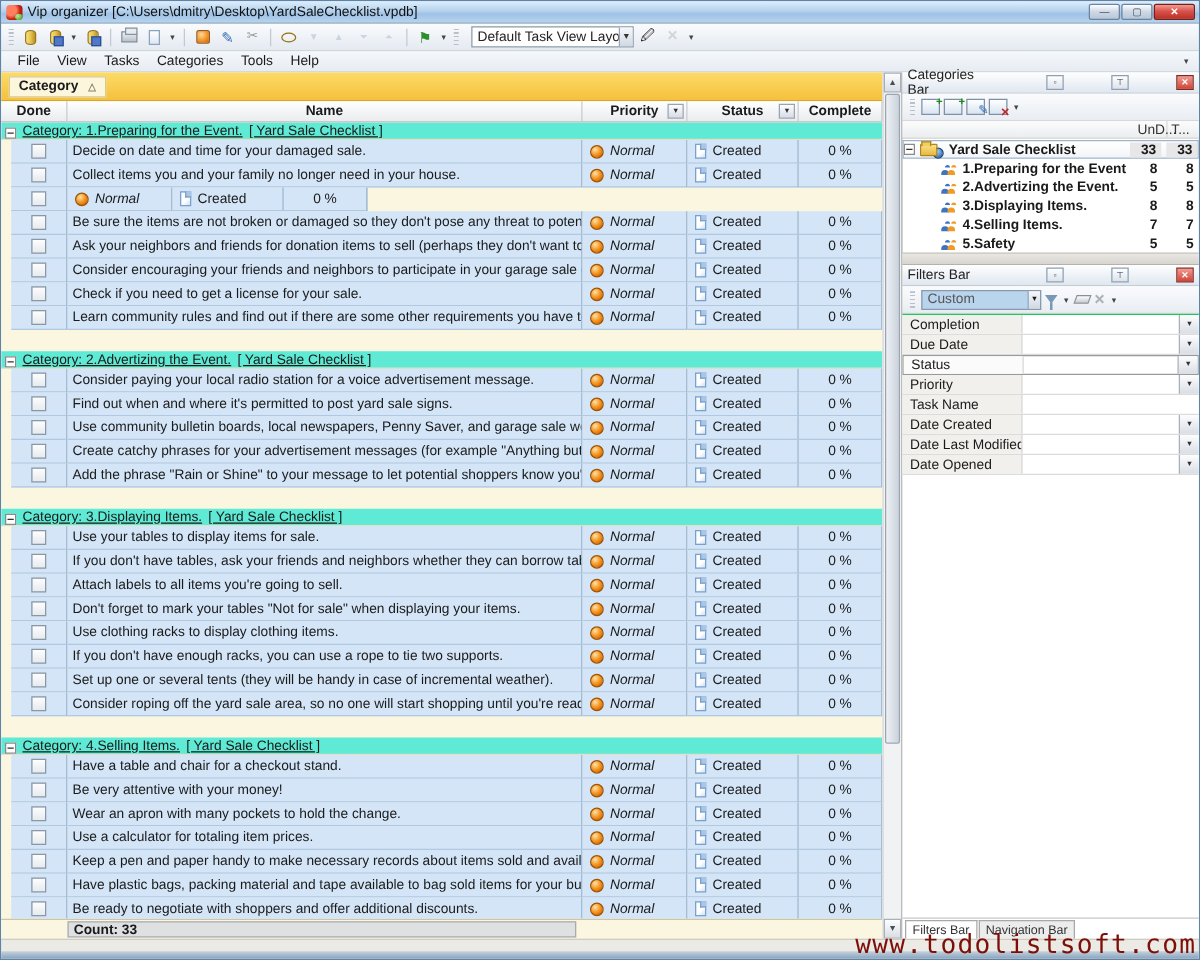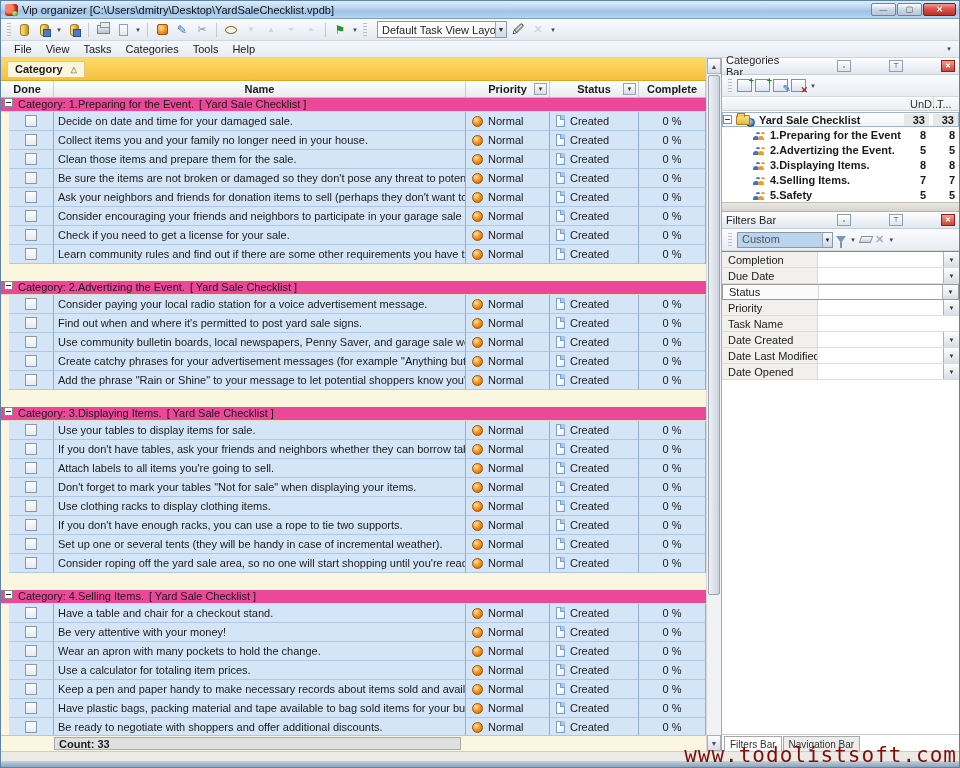--- a/index.html
+++ b/index.html
@@ -73,34 +73,34 @@
     font-weight:bold; display:flex; align-items:center; gap:8px; height:17px; }
   .sortarrow { font-size:8px; color:#8a8a6a; }
   .colheaders { height:17px; display:flex; background:linear-gradient(#ffffff,#e9ebee);
     border-bottom:1px solid #b9bcc0; }
   .colheaders .hc { display:flex; align-items:center; justify-content:center;
     border-right:1px solid #c9ccd0; font-weight:bold; position:relative; }
   .hdd { position:absolute; right:2px; top:2px; width:13px; height:12px;
     background:linear-gradient(#fdfdfe,#d6dde5); border:1px solid #98a4b2; font-size:6px;
     color:#333; display:flex; align-items:center; justify-content:center; }
   .rowsarea { flex:1; overflow:hidden; }
-  .group-row { height:14px; background:#ec4899; display:flex; align-items:flex-start;
-    border-bottom:1px solid #e3dfc6; padding-left:3px; gap:5px; }
+  .group-row { height:14px; background:#5eead4; display:flex; align-items:flex-end;
+    border-bottom:1px solid #e3dfc6; padding-left:3px; gap:5px;text-decoration:underline; }
   .expbox { width:9px; height:9px; border:1px solid #8a8a8a; background:#fff; position:relative; flex:none; }
   .expbox::after { content:""; position:absolute; left:1px; right:1px; top:3px; height:1px; background:#333; }
   .group-label { font-size:11px; }
   .group-suffix { font-size:11px; }
   .sep-row { height:17px; background:#faf6e0; }
   .task-row { height:19px; display:flex; }
   .task-row .indent { width:8px; background:#faf6e0; }
   .task-row .cell { background:#d3e5f7; border-bottom:1px solid #b0c8e0;
     border-right:1px solid #93afc9; display:flex; align-items:center; }
   .cell.done { width:45px; justify-content:center; }
   .cell.name { width:412px; padding:0 4px; white-space:nowrap; overflow:hidden; }
-  .cell.prio { width:84px; padding-left:6px; gap:5px; }
+  .cell.prio { width:84px; padding-left:6px; gap:5px;font-style:italic; }
   .cell.stat { width:89px; padding-left:6px; gap:5px; }
   .cell.comp { width:67px; justify-content:center; }
   .checkbox { width:12px; height:12px; border:1px solid #8b97a3;
     background:linear-gradient(#fdfdfd,#e6ebef); }
   .prio-ball { width:11px; height:11px; border-radius:50%; flex:none;
     background:radial-gradient(circle at 35% 30%, #ffe2a8, #f59a28 45%, #d96e04 78%, #a85400);
     border:1px solid #a05200; }
   .doc-ic { width:9px; height:12px; flex:none; background:linear-gradient(135deg,#ffffff 60%,#cfe0f4);
     border:1px solid #7aa0cc; position:relative; }
   .doc-ic::before { content:""; position:absolute; right:-1px; top:-1px; width:4px; height:4px;
@@ -342,21 +342,20 @@
               <span class="doc-ic"></span>
               <span>Created</span>
             </div>
             <div class="cell comp">0 %</div>
           </div>
           <div class="task-row">
             <div class="indent"></div>
             <div class="cell done">
               <span class="checkbox"></span>
             </div>
-            <div class="cell name">Clean those items and prepare them for the sale.</div>
             <div class="cell prio">
               <span class="prio-ball"></span>
               <span>Normal</span>
             </div>
             <div class="cell stat">
               <span class="doc-ic"></span>
               <span>Created</span>
             </div>
             <div class="cell comp">0 %</div>
           </div>

